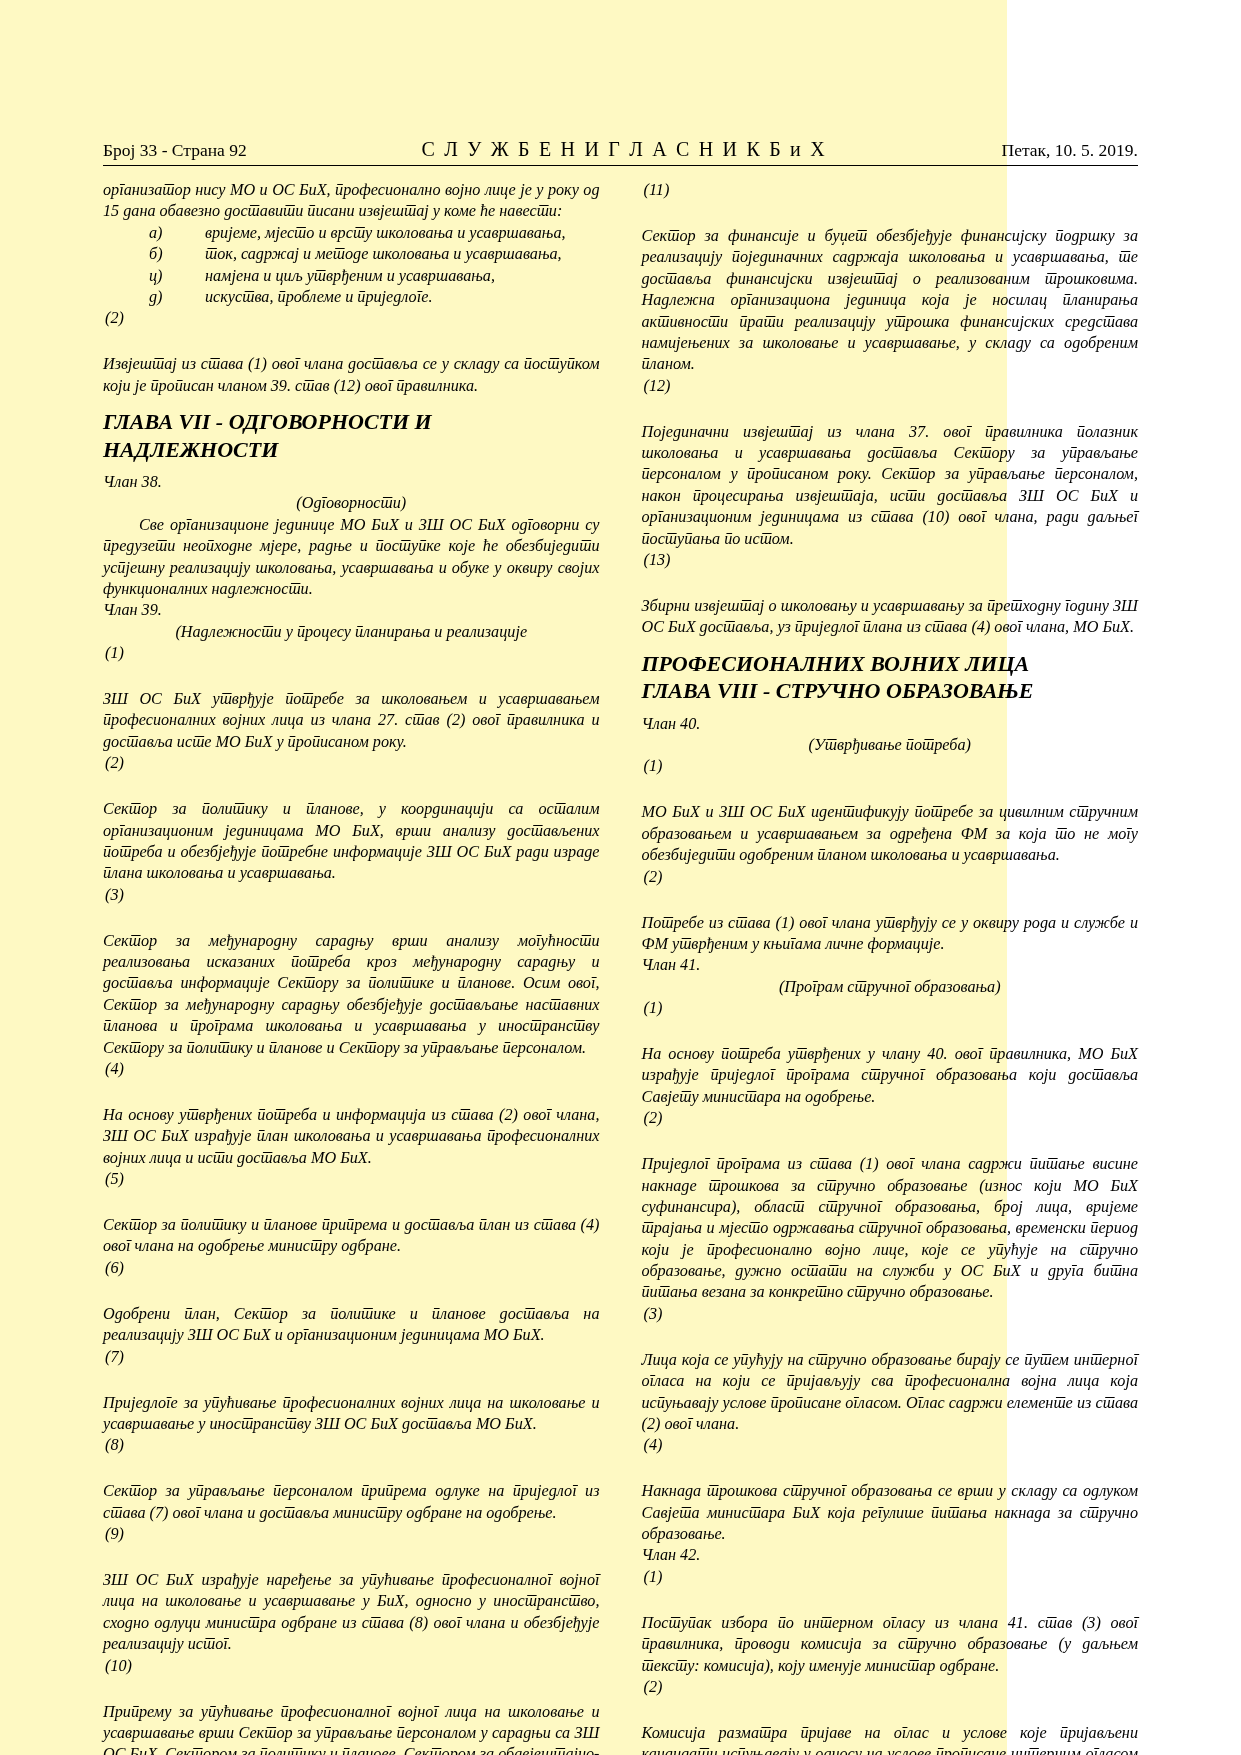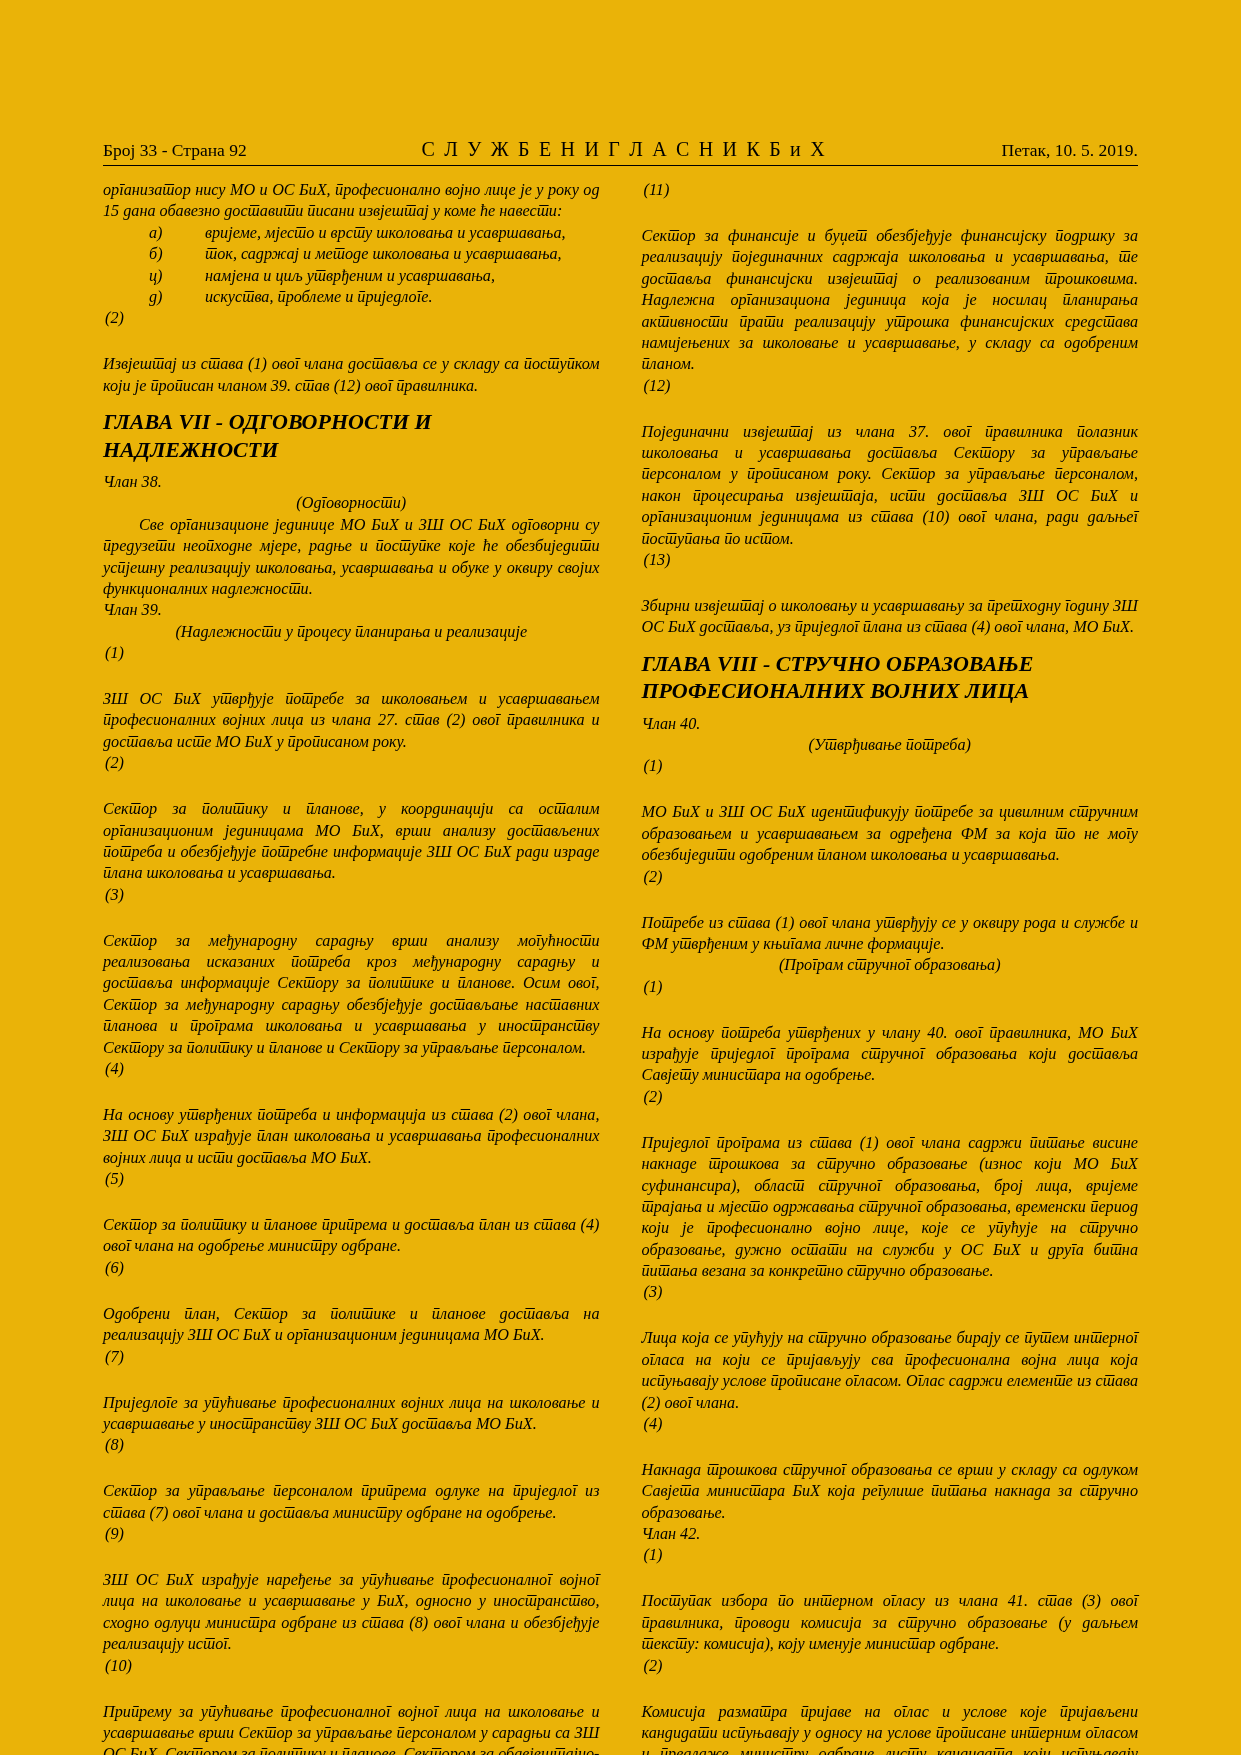--- a/index.html
+++ b/index.html
@@ -12,23 +12,23 @@
     width: 1241px;
     height: 1755px;
     font-family: "Liberation Serif", "DejaVu Serif", serif;
     color: #000000;
     position: relative;
     overflow: hidden;
   }
   .page {
     position: absolute;
     left: 0; top: 0;
-    width: 1241px;
+    width: 1007px;
     height: 1755px;
-    background: #eab308;
+    background: #fef9c3;
   }
   .content {
     position: absolute;
     left: 103px;
     top: 138px;
     width: 1035px;
   }
   
   .runhead {
     display: flex;
@@ -216,36 +216,37 @@
         <div class="para">
           <span class="marker wide">(12)</span>
           <span class="body">Појединачни извјештај из члана 37. овог правилника полазник школовања и усавршавања доставља Сектору за управљање персоналом у прописаном року. Сектор за управљање персоналом, након процесирања извјештаја, исти доставља ЗШ ОС БиХ и организационим јединицама из става (10) овог члана, ради даљњег поступања по истом.</span>
         </div>
         <div class="para">
           <span class="marker wide">(13)</span>
           <span class="body">Збирни извјештај о школовању и усавршавању за претходну годину ЗШ ОС БиХ доставља, уз приједлог плана из става (4) овог члана, МО БиХ.</span>
         </div>
 
         <div class="chapter">
+          <div>ПРОФЕСИОНАЛНИХ ВОЈНИХ ЛИЦА</div>
           <div>ГЛАВА VIII - СТРУЧНО ОБРАЗОВАЊЕ</div>
-          <div>ПРОФЕСИОНАЛНИХ ВОЈНИХ ЛИЦА</div>
         </div>
 
         <div class="article-no">Члан 40.</div>
         <div class="article-title">(Утврђивање потреба)</div>
 
         <div class="para">
           <span class="marker">(1)</span>
           <span class="body">МО БиХ и ЗШ ОС БиХ идентификују потребе за цивилним стручним образовањем и усавршавањем за одређена ФМ за која то не могу обезбиједити одобреним планом школовања и усавршавања.</span>
         </div>
         <div class="para">
           <span class="marker">(2)</span>
           <span class="body">Потребе из става (1) овог члана утврђују се у оквиру рода и службе и ФМ утврђеним у књигама личне формације.</span>
         </div>
 
+        <div class="article-no">Члан 41.</div>
         <div class="article-title">(Програм стручног образовања)</div>
 
         <div class="para">
           <span class="marker">(1)</span>
           <span class="body">На основу потреба утврђених у члану 40. овог правилника, МО БиХ израђује приједлог програма стручног образовања који доставља Савјету министара на одобрење.</span>
         </div>
         <div class="para">
           <span class="marker">(2)</span>
           <span class="body">Приједлог програма из става (1) овог члана садржи питање висине накнаде трошкова за стручно образовање (износ који МО БиХ суфинансира), област стручног образовања, број лица, вријеме трајања и мјесто одржавања стручног образовања, временски период који је професионално војно лице, које се упућује на стручно образовање, дужно остати на служби у ОС БиХ и друга битна питања везана за конкретно стручно образовање.</span>
         </div>

